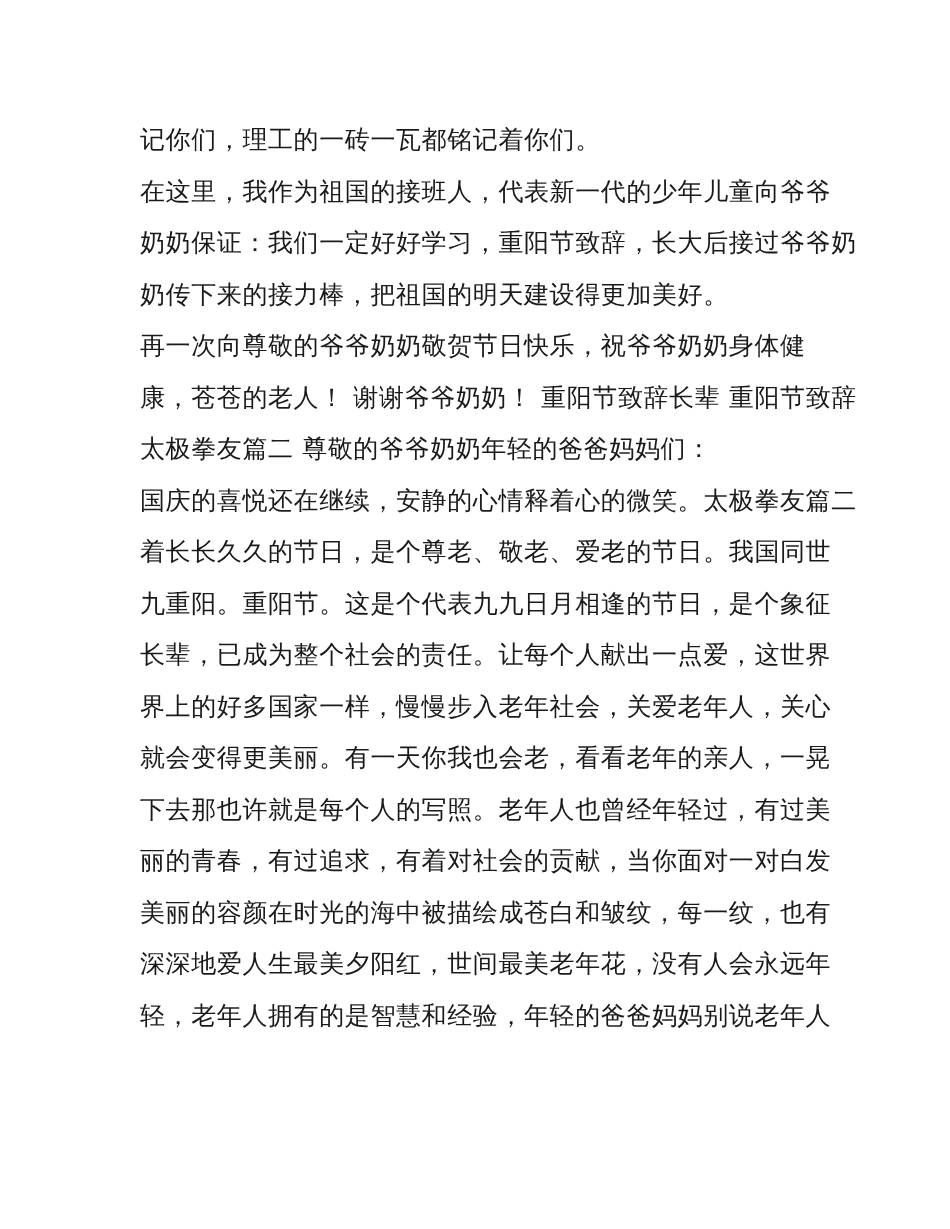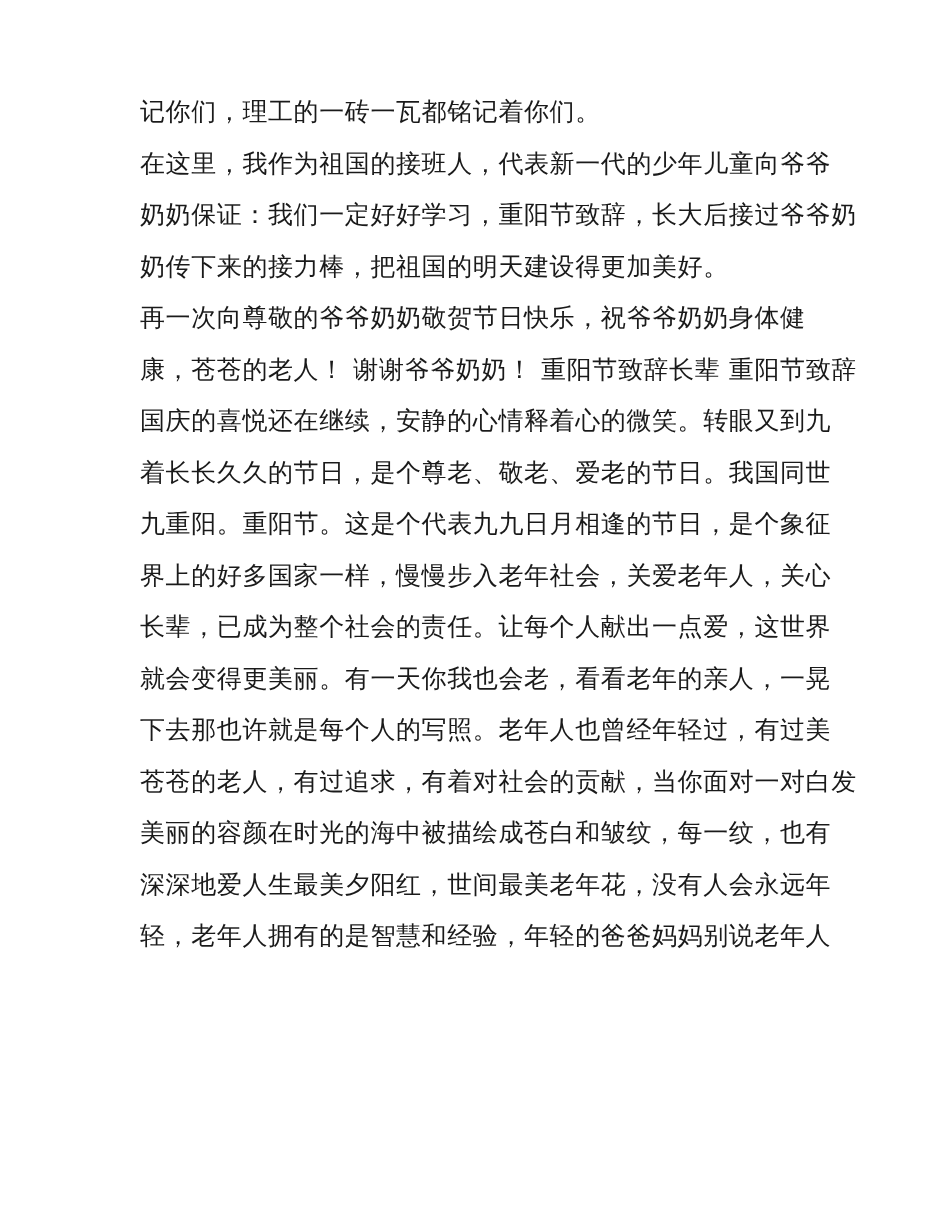--- a/index.html
+++ b/index.html
@@ -9,21 +9,21 @@
     }
     body {
       width: 950px;
       height: 1229px;
       position: relative;
       overflow: hidden;
     }
     .page {
       position: absolute;
       left: 140px;
-      top: 92px;
+      top: 120px;
       width: 680px;
       font-family: "DejaVu Serif", "Liberation Serif", serif;
       font-size: 25px;
       color: #1a1a1a;
     }
     .line {
       height: 51.5px;
       line-height: 40px;
       white-space: nowrap;
       letter-spacing: 0.6px;
@@ -32,24 +32,25 @@
 </head>
 <body>
 
 <div class="page">
   <div class="line">记你们，理工的一砖一瓦都铭记着你们。</div>
   <div class="line">在这里，我作为祖国的接班人，代表新一代的少年儿童向爷爷</div>
   <div class="line">奶奶保证：我们一定好好学习，重阳节致辞，长大后接过爷爷奶</div>
   <div class="line">奶传下来的接力棒，把祖国的明天建设得更加美好。</div>
   <div class="line">再一次向尊敬的爷爷奶奶敬贺节日快乐，祝爷爷奶奶身体健</div>
   <div class="line">康，苍苍的老人！ 谢谢爷爷奶奶！ 重阳节致辞长辈 重阳节致辞</div>
-  <div class="line">国庆的喜悦还在继续，安静的心情释着心的微笑。转眼又到九</div>
+  <div class="line">太极拳友篇二 尊敬的爷爷奶奶年轻的爸爸妈妈们：</div>
+  <div class="line">国庆的喜悦还在继续，安静的心情释着心的微笑。太极拳友篇二</div>
   <div class="line">着长长久久的节日，是个尊老、敬老、爱老的节日。我国同世</div>
   <div class="line">九重阳。重阳节。这是个代表九九日月相逢的节日，是个象征</div>
+  <div class="line">长辈，已成为整个社会的责任。让每个人献出一点爱，这世界</div>
   <div class="line">界上的好多国家一样，慢慢步入老年社会，关爱老年人，关心</div>
-  <div class="line">长辈，已成为整个社会的责任。让每个人献出一点爱，这世界</div>
   <div class="line">就会变得更美丽。有一天你我也会老，看看老年的亲人，一晃</div>
   <div class="line">下去那也许就是每个人的写照。老年人也曾经年轻过，有过美</div>
-  <div class="line">苍苍的老人，有过追求，有着对社会的贡献，当你面对一对白发</div>
+  <div class="line">丽的青春，有过追求，有着对社会的贡献，当你面对一对白发</div>
   <div class="line">美丽的容颜在时光的海中被描绘成苍白和皱纹，每一纹，也有</div>
   <div class="line">深深地爱人生最美夕阳红，世间最美老年花，没有人会永远年</div>
   <div class="line">轻，老年人拥有的是智慧和经验，年轻的爸爸妈妈别说老年人</div>
 </div>
 
 </body></html>

